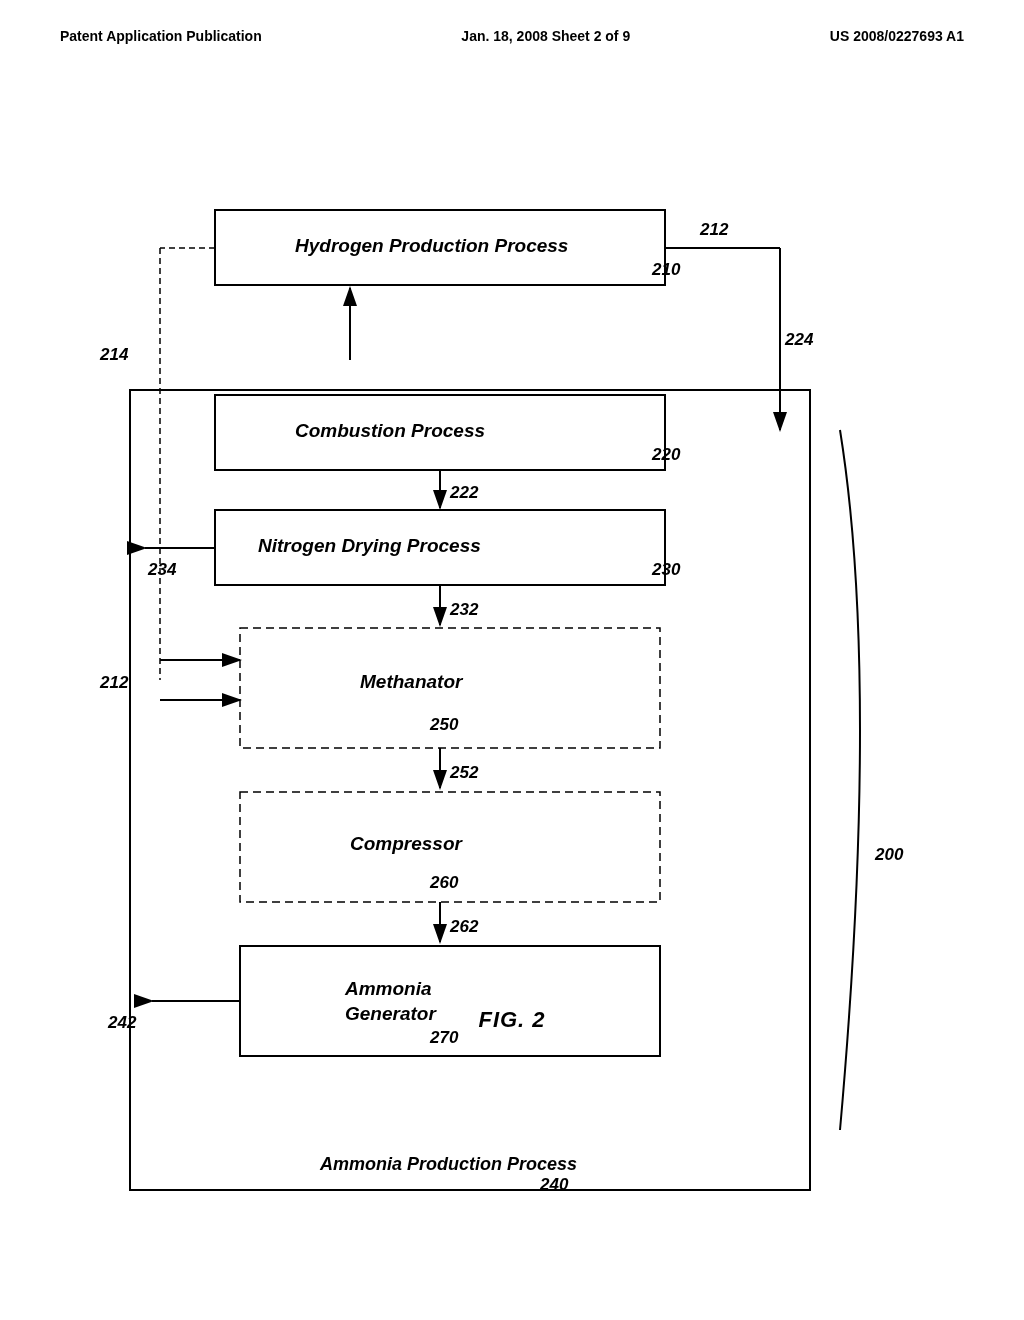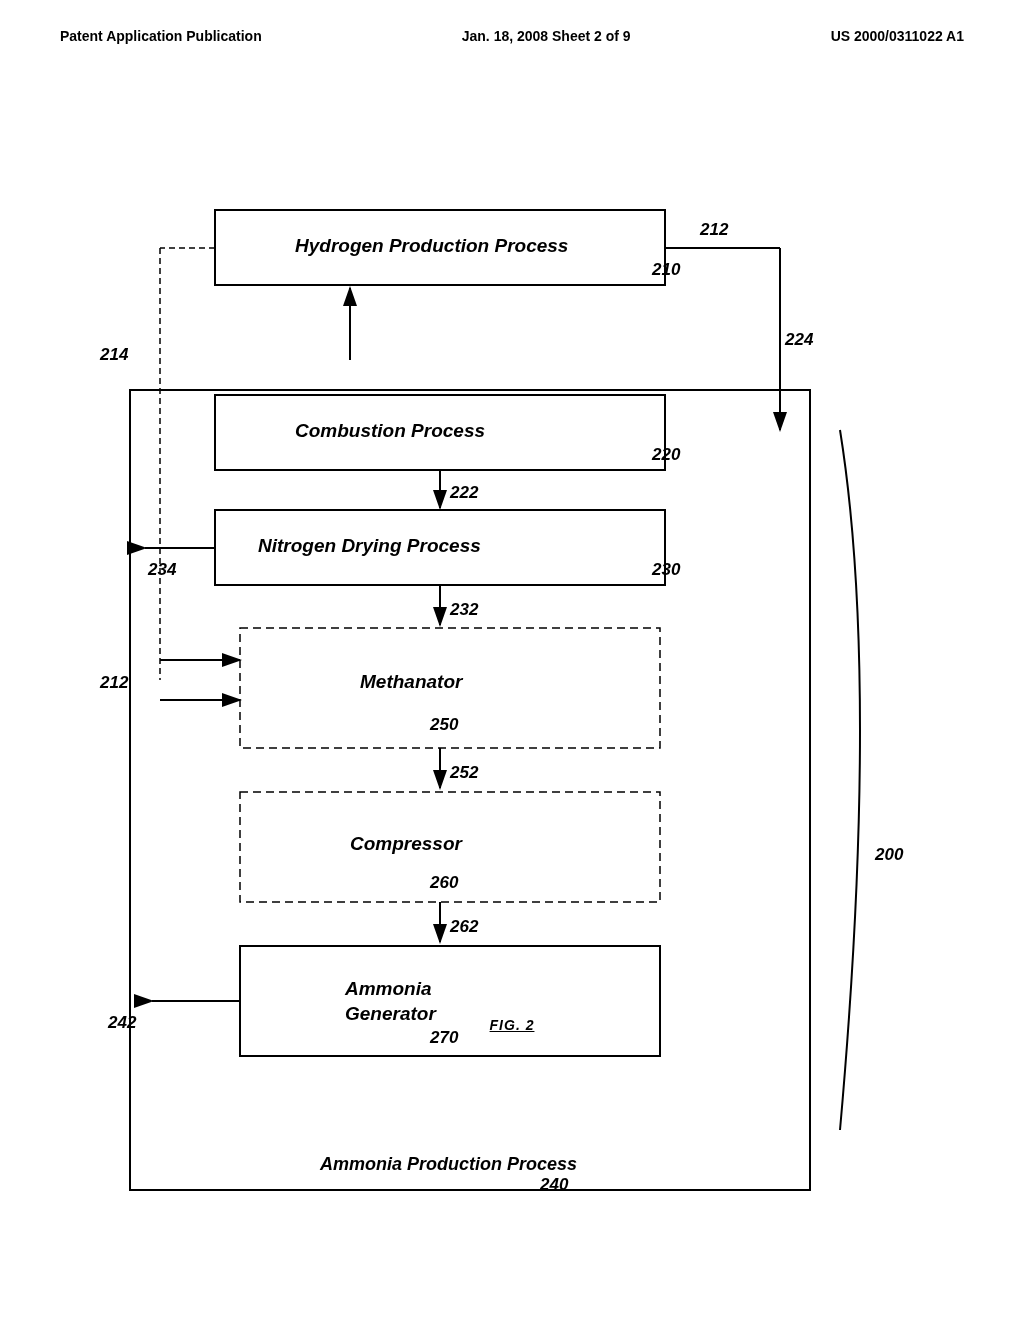--- a/index.html
+++ b/index.html
@@ -52,36 +52,35 @@
       width: 100%;
       height: 100%;
     }
 
     
     .fig-caption {
       position: absolute;
       bottom: 55px;
       left: 50%;
       transform: translateX(-50%);
-      font-size: 14px;
+      font-size: 22px;
       font-weight: bold;
       font-style: italic;
       letter-spacing: 1px;
-      text-decoration: underline;
     }
   </style>
 </head>
 <body>
 
 <div class="page">
 
   <div class="header">
     <span class="header-left">Patent Application Publication</span>
     <span class="header-center">Jan. 18, 2008   Sheet 2 of 9</span>
-    <span class="header-right">US 2000/0311022 A1</span>
+    <span class="header-right">US 2008/0227693 A1</span>
   </div>
 
   <div class="diagram">
     <svg viewBox="0 0 1024 1180" xmlns="http://www.w3.org/2000/svg">
 
       <defs>
         <marker id="arrowhead" markerWidth="10" markerHeight="7" refX="9" refY="3.5" orient="auto">
           <polygon points="0 0, 10 3.5, 0 7" fill="#000"></polygon>
         </marker>
         <marker id="arrowhead-left" markerWidth="10" markerHeight="7" refX="1" refY="3.5" orient="auto">

